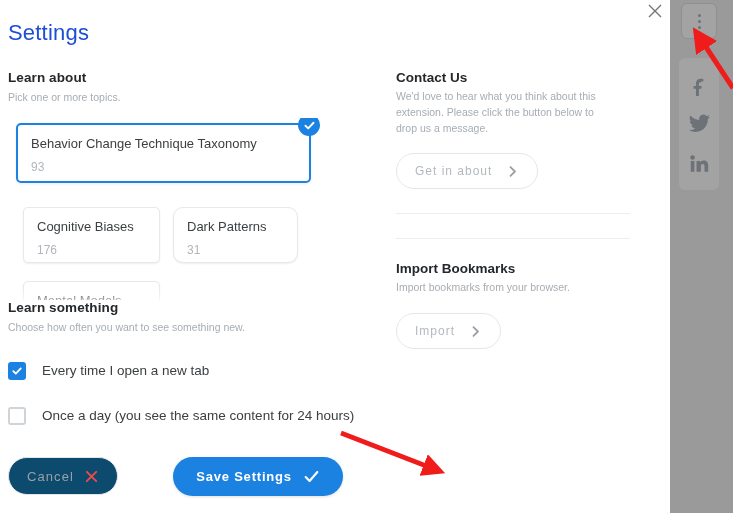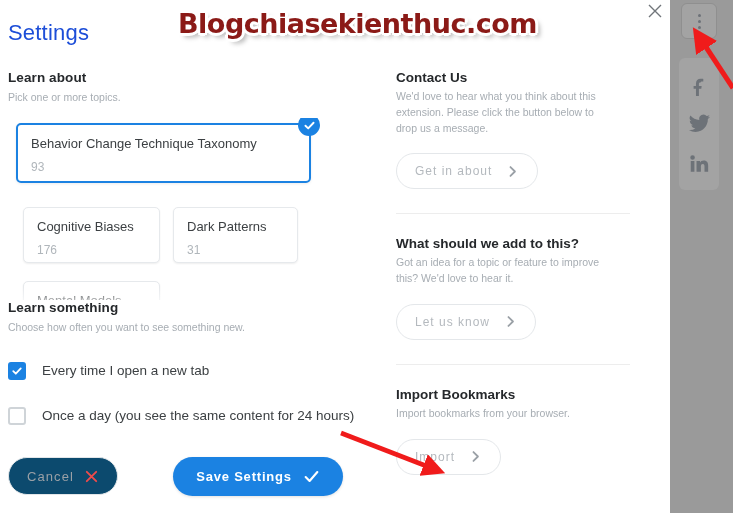--- a/index.html
+++ b/index.html
@@ -351,21 +351,21 @@
               <path d="M3 8.3 L6.4 11.6 L13 4.6"></path>
             </svg>
           </div>
         </div>
 
         <div class="topic-card" style="left:15px; top:89px; width:137px; height:56px;">
           <div class="t-name">Cognitive Biases</div>
           <div class="t-count">176</div>
         </div>
 
-        <div class="topic-card" style="left:165px; top:89px; width:125px; height:56px;">
+        <div class="topic-card" style="left:165px; top:89px; width:125px; height:56px;border-radius:10px;">
           <div class="t-name">Dark Patterns</div>
           <div class="t-count">31</div>
         </div>
 
         <div class="topic-card" style="left:15px; top:163px; width:137px; height:56px;">
           <div class="t-name">Mental Models</div>
         </div>
 
         <div class="card-fade"></div>
       </div>
@@ -419,32 +419,20 @@
           <span class="chev">
             <svg width="13" height="13" viewBox="0 0 16 16" stroke="currentColor" stroke-width="2.2" fill="none" stroke-linecap="round" stroke-linejoin="round">
                 <path d="M5.5 2.5 L11 8 L5.5 13.5"></path>
               </svg>
           </span>
         </div>
       </div>
 
       <div class="rdivider"></div>
 
-      <div class="rblock" style="margin-top:22px;">
-        <h3>What should we add to this?</h3>
-        <p>Got an idea for a topic or feature to improve this? We'd love to hear it.</p>
-        <div class="ghost-btn">
-          <span>Let us know</span>
-          <span class="chev">
-            <svg width="13" height="13" viewBox="0 0 16 16" stroke="currentColor" stroke-width="2.2" fill="none" stroke-linecap="round" stroke-linejoin="round">
-                <path d="M5.5 2.5 L11 8 L5.5 13.5"></path>
-              </svg>
-          </span>
-        </div>
-      </div>
 
       <div class="rdivider"></div>
 
       <div class="rblock" style="margin-top:22px;">
         <h3>Import Bookmarks</h3>
         <p>Import bookmarks from your browser.</p>
         <div class="ghost-btn">
           <span>Import</span>
           <span class="chev">
             <svg width="13" height="13" viewBox="0 0 16 16" stroke="currentColor" stroke-width="2.2" fill="none" stroke-linecap="round" stroke-linejoin="round">
@@ -460,15 +448,14 @@
   <svg class="arrow-svg" viewBox="0 0 733 513">
     <defs>
       <marker id="ah" markerWidth="5" markerHeight="5" refX="2.4" refY="2.5" orient="auto">
         <path d="M0,0 L5,2.5 L0,5 z" fill="#f01b1b"></path>
       </marker>
     </defs>
     <line x1="341" y1="433" x2="434" y2="469" stroke="#f01b1b" stroke-width="4.6" marker-end="url(#ah)"></line>
     <line x1="733" y1="88" x2="700" y2="38" stroke="#f01b1b" stroke-width="5" marker-end="url(#ah)"></line>
   </svg>
 
-  <div class="watermark">Blogchiasekienthuc.com</div>
 
 </div>
 
 </body></html>

